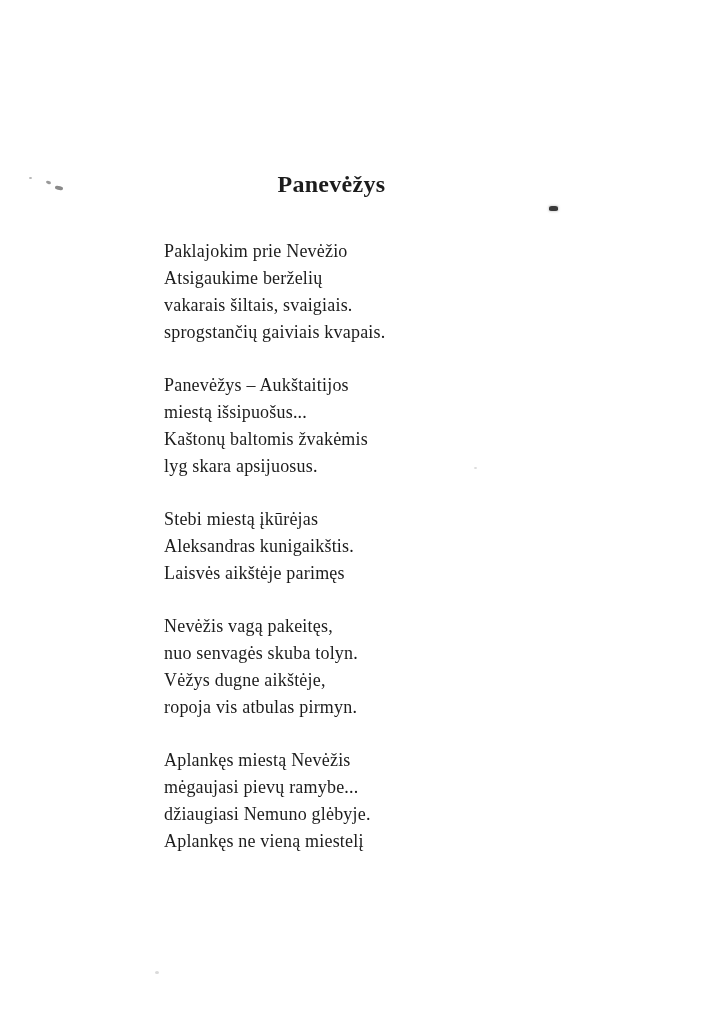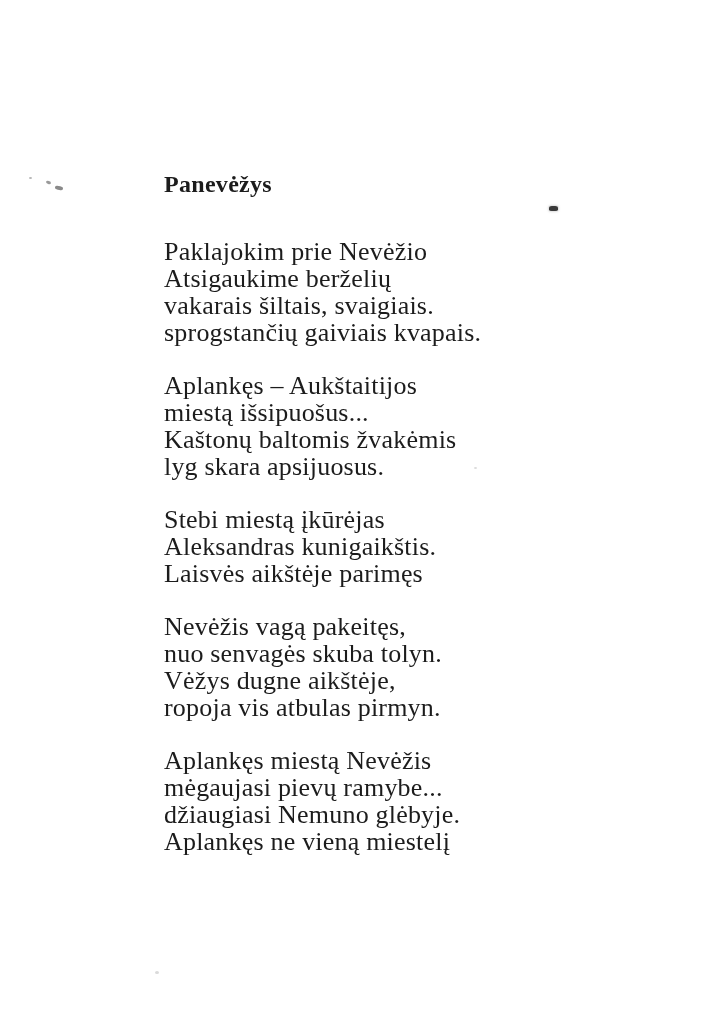--- a/index.html
+++ b/index.html
@@ -20,29 +20,30 @@
     position: absolute;
     left: 164px;
     top: 170px;
   }
   .poem-title {
     font-size: 24px;
     line-height: 28px;
     font-weight: bold;
     margin: 0 0 40px 0;
     letter-spacing: 0.3px;
+    text-align: right;
   }
   .stanza {
     margin: 0 0 26px 0;
   }
   .stanza:last-child {
     margin-bottom: 0;
   }
   .line {
-    font-size: 26px;
+    font-size: 18px;
     line-height: 27px;
     white-space: pre;
     letter-spacing: 0.2px;
   }
   
   .artifact {
     position: absolute;
     border-radius: 50%;
   }
   .speck-1 { left: 29px;  top: 177px; width: 3px; height: 2px; background: #b5b5b5; }
@@ -61,21 +62,21 @@
     <h1 class="poem-title">Panevėžys</h1>
 
     <div class="stanza">
       <div class="line">Paklajokim prie Nevėžio</div>
       <div class="line">Atsigaukime berželių</div>
       <div class="line">vakarais šiltais, svaigiais.</div>
       <div class="line">sprogstančių gaiviais kvapais.</div>
     </div>
 
     <div class="stanza">
-      <div class="line">Aplankęs – Aukštaitijos</div>
+      <div class="line">Panevėžys – Aukštaitijos</div>
       <div class="line">miestą išsipuošus...</div>
       <div class="line">Kaštonų baltomis žvakėmis</div>
       <div class="line">lyg skara apsijuosus.</div>
     </div>
 
     <div class="stanza">
       <div class="line">Stebi miestą įkūrėjas</div>
       <div class="line">Aleksandras kunigaikštis.</div>
       <div class="line">Laisvės aikštėje parimęs</div>
     </div>

